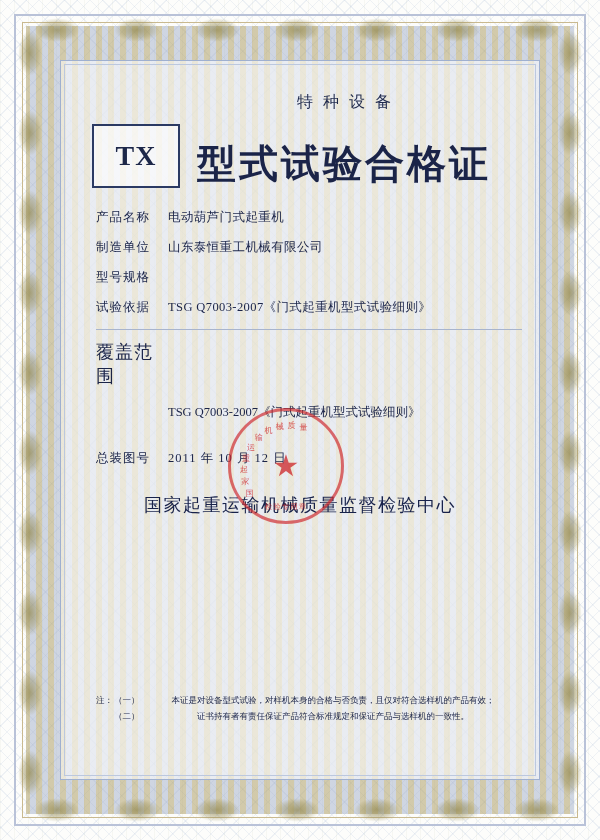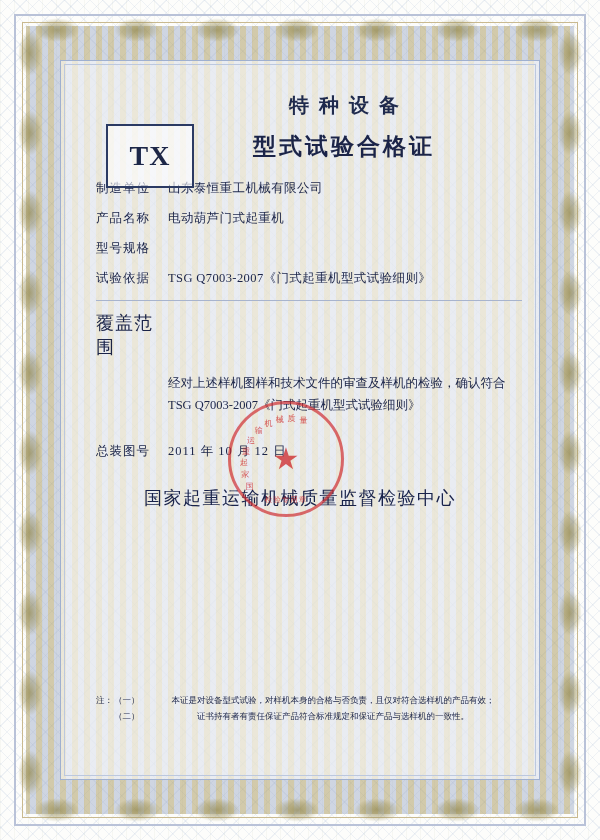--- a/index.html
+++ b/index.html
@@ -81,21 +81,21 @@
   }
 
   
   .content {
     position: absolute;
     left: 78px; top: 92px; right: 78px; bottom: 78px;
   }
 
   .tx-badge {
     position: absolute;
-    left: 28px;
+    left: 14px;
     top: 32px;
     width: 84px;
     height: 60px;
     border: 2.5px solid #2b3a63;
     display: flex;
     align-items: center;
     justify-content: center;
     font-family: "Liberation Serif", serif;
     font-size: 28px;
     font-weight: bold;
@@ -103,29 +103,29 @@
     color: #1d2748;
     background: rgba(255,255,255,0.6);
   }
 
   .title-block {
     margin-left: 96px;
     text-align: center;
     padding-right: 8px;
   }
   .title-small {
-    font-size: 20px;
+    font-size: 16px;
     letter-spacing: 10px;
     color: #1f2a4d;
-    font-weight: 700;
-    margin-bottom: 12px;
+    font-weight: 400;
+    margin-bottom: 24px;
     text-indent: 10px;
   }
   .title-main {
-    font-size: 23px;
+    font-size: 39px;
     font-weight: bold;
     letter-spacing: 3px;
     color: #1b2448;
     white-space: nowrap;
   }
 
   .cert-no {
     text-align: center;
     margin-top: 22px;
     font-size: 12.5px;
@@ -319,43 +319,42 @@
     <div class="tx-badge">TX</div>
 
     <div class="title-block">
       <div class="title-small">特种设备</div>
       <div class="title-main">型式试验合格证</div>
     </div>
 
 
     <div class="fields">
       <div class="field-row">
+        <div class="field-label">产品名称</div>
+        <div class="field-value">电动葫芦门式起重机</div>
+      </div>
+      <div class="field-row">
         <div class="field-label">制造单位</div>
         <div class="field-value">山东泰恒重工机械有限公司</div>
-      </div>
-      <div class="field-row">
-        <div class="field-label">产品名称</div>
-        <div class="field-value">电动葫芦门式起重机</div>
       </div>
       <div class="field-row">
         <div class="field-label">型号规格</div>
       </div>
       <div class="field-row">
         <div class="field-label">试验依据</div>
         <div class="field-value">TSG Q7003-2007《门式起重机型式试验细则》</div>
       </div>
 
       <div class="divider"></div>
 
       <div class="scope-row">
         <div class="scope-label">覆盖范围</div>
       </div>
 
       <div class="statement">
-        <div>经对上述样机图样和技术文件的审查及样机的检验，确认符合</div>
         <div>TSG Q7003-2007《门式起重机型式试验细则》</div>
       </div>
     </div>
 
     <div class="date-row">
       <div class="date-label">总装图号</div>
       <div class="date-value">2011 年 10 月 12 日</div>
 
       <div class="seal">
         <div class="seal-text">

